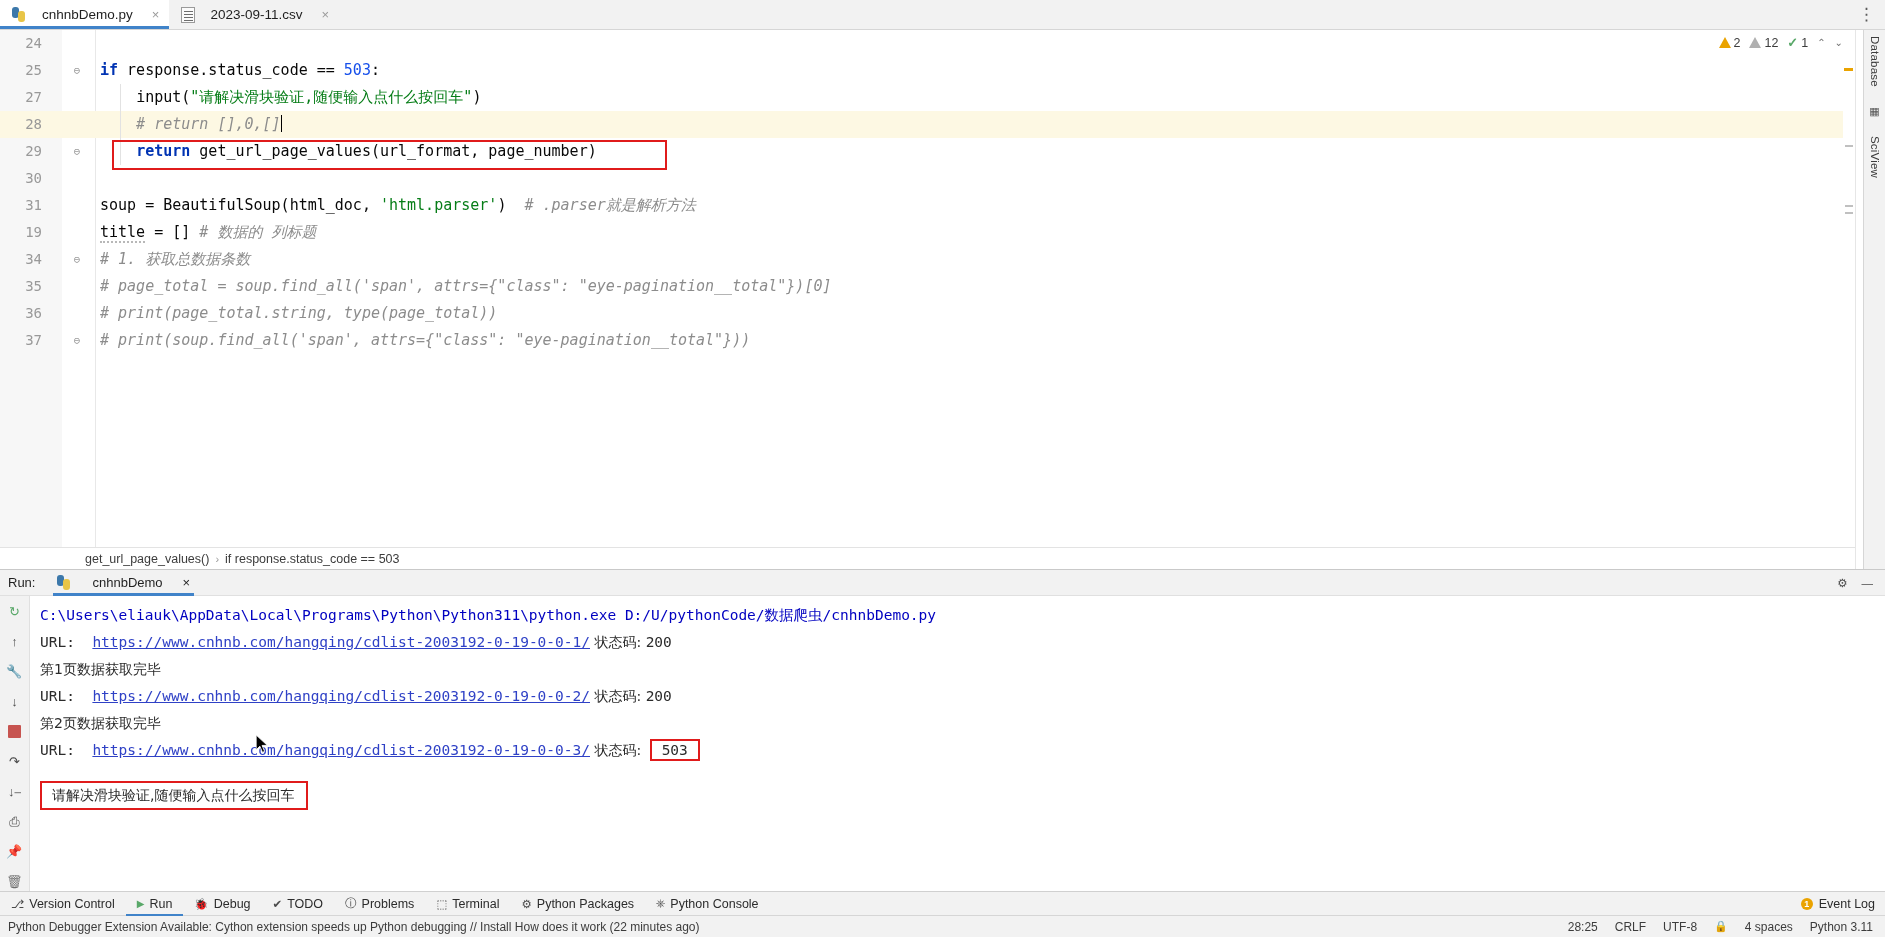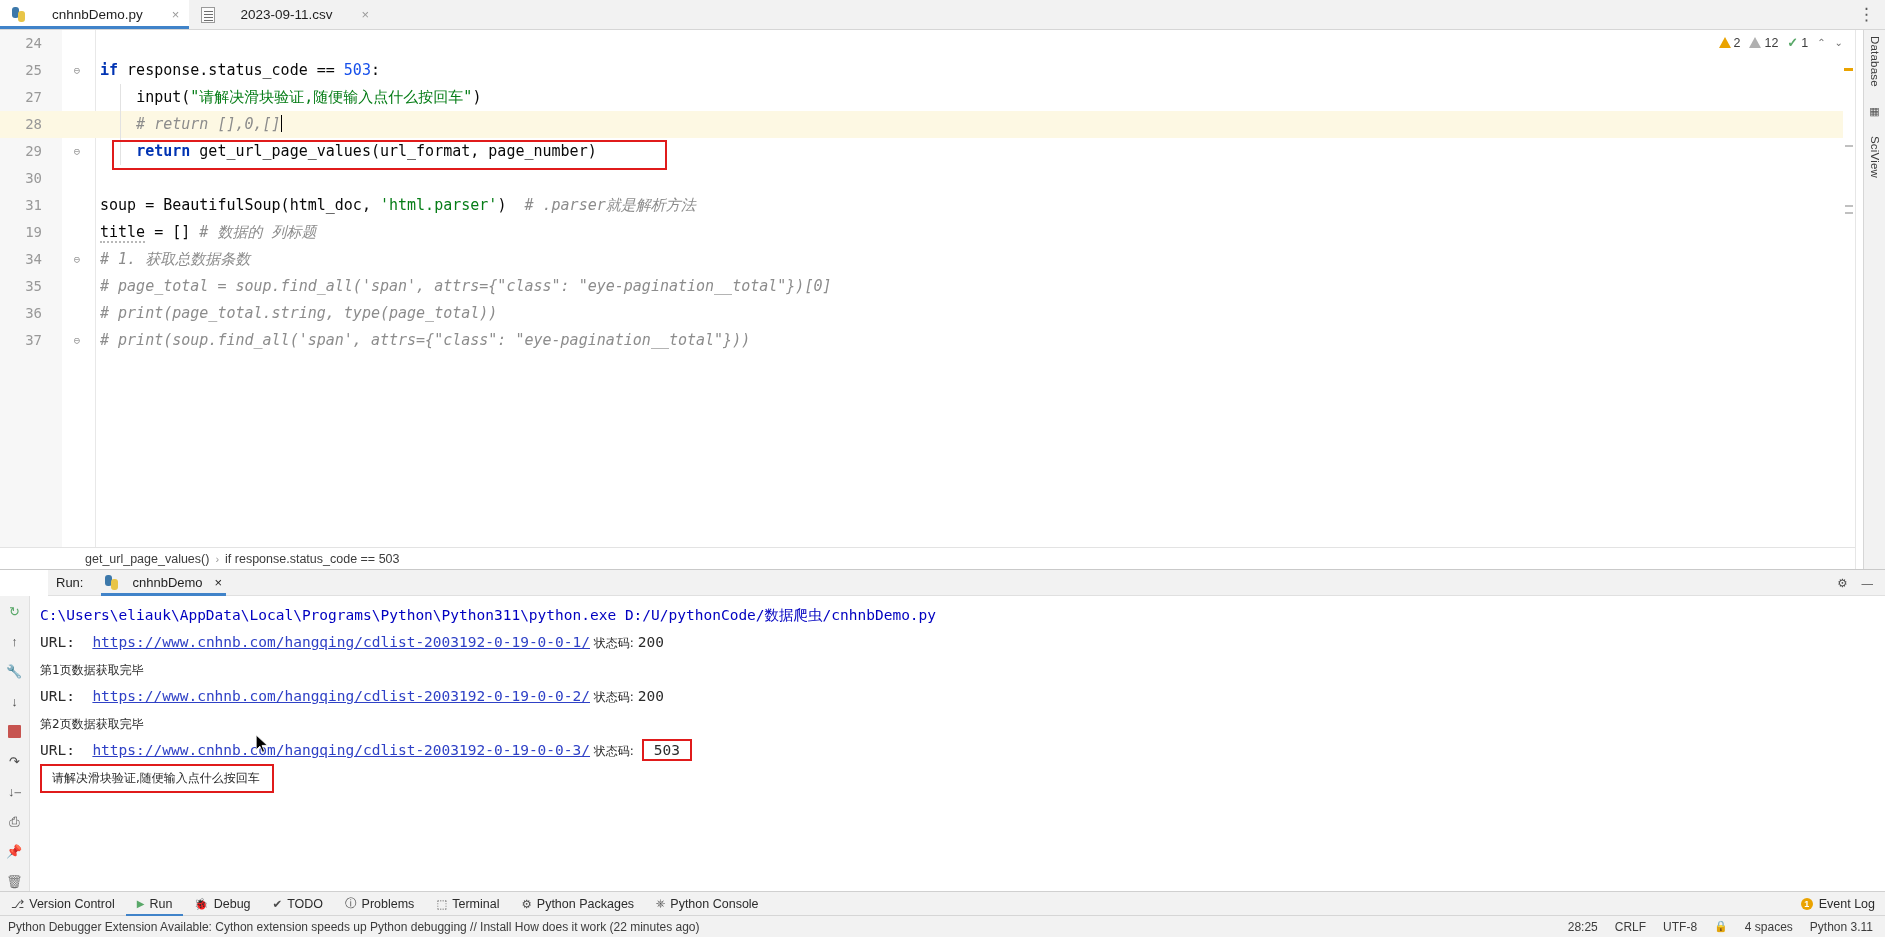--- a/index.html
+++ b/index.html
@@ -10,21 +10,21 @@
     overflow:hidden;
   }
   .app { position:relative; width:1885px; height:937px; display:flex; flex-direction:column; }
 
   
   .tabbar {
     height:30px; background:#f2f2f2; border-bottom:1px solid #d6d6d6;
     display:flex; align-items:stretch; position:relative; flex:0 0 30px;
   }
   .tab {
-    display:flex; align-items:center; gap:25px; padding:0 10px 0 12px;
+    display:flex; align-items:center; gap:15px; padding:0 10px 0 12px;
     font-size:13.5px; color:#1f1f1f; cursor:default; position:relative;
   }
   .tab.active { background:#ffffff; }
   .tab.active:after {
     content:""; position:absolute; left:0; right:0; bottom:0; height:3px; background:#4083c9;
   }
   .tab .tclose { font-size:13px; color:#9a9a9a; margin-left:4px; }
   .ico-py { width:15px; height:15px; position:relative; display:inline-block; }
   .ico-py i { position:absolute; width:7px; height:11px; border-radius:3px; }
   .ico-py i.b { background:#3c78aa; left:0; top:0; }
@@ -116,25 +116,24 @@
     font-size:12.5px; color:#3c3c3c; flex:0 0 22px;
   }
   .bc-sep { color:#9a9a9a; font-size:11px; }
 
   
   .runwin { flex:0 0 auto; display:flex; flex-direction:column; border-top:1px solid #c9c9c9; }
   .runhdr {
     height:26px; background:#f2f2f2; display:flex; align-items:center;
     padding-left:8px; font-size:13px; color:#1f1f1f; border-bottom:1px solid #e0e0e0;
     position:relative;
-    margin-left:48px;
   }
   .runhdr .lbl { margin-right:14px; }
   .runtab {
-    display:flex; align-items:center; gap:12px; padding:0 8px; height:26px; position:relative;
+    display:flex; align-items:center; gap:20px; padding:0 8px; height:26px; position:relative;
   }
   .runtab:after { content:""; position:absolute; left:4px; right:4px; bottom:0; height:3px; background:#4083c9; }
   .runhdr-right { margin-left:auto; display:flex; align-items:center; gap:14px; padding-right:12px; color:#4a4a4a; }
 
   .runbody { display:flex; flex:1 1 auto; min-height:0; }
   .runtools {
     width:30px; background:#f2f2f2; border-right:1px solid #e0e0e0;
     display:flex; flex-direction:column; align-items:center; padding-top:6px; gap:11px;
   }
   .rt { width:19px; height:19px; display:flex; align-items:center; justify-content:center;
@@ -144,21 +143,21 @@
   .rt.trash { color:#6e6e6e; }
 
   .console {
     flex:1 1 auto; background:#ffffff; position:relative; overflow:hidden;
     font-family:"DejaVu Sans Mono", monospace; font-size:14.5px;
     padding:6px 0 0 10px;
   }
   .cline { height:27px; line-height:27px; white-space:pre; color:#2b2b2b; }
   .cmdline { color:#0000c0; }
   .lnk { color:#2f41c6; text-decoration:underline; }
-  .cn { font-family:"DejaVu Sans", sans-serif; font-size:12px; }
+  .cn { font-family:"DejaVu Sans", sans-serif; font-size:14px;margin-top:17px; }
 
   
   .bottombar {
     height:24px; background:#f2f2f2; border-top:1px solid #d0d0d0;
     display:flex; align-items:center; font-size:12.5px; color:#2b2b2b; flex:0 0 24px;
   }
   .bb {
     display:flex; align-items:center; gap:5px; padding:0 11px; height:24px; position:relative;
   }
   .bb.active:after { content:""; position:absolute; left:0; right:0; bottom:0; height:2px; background:#4083c9; }

